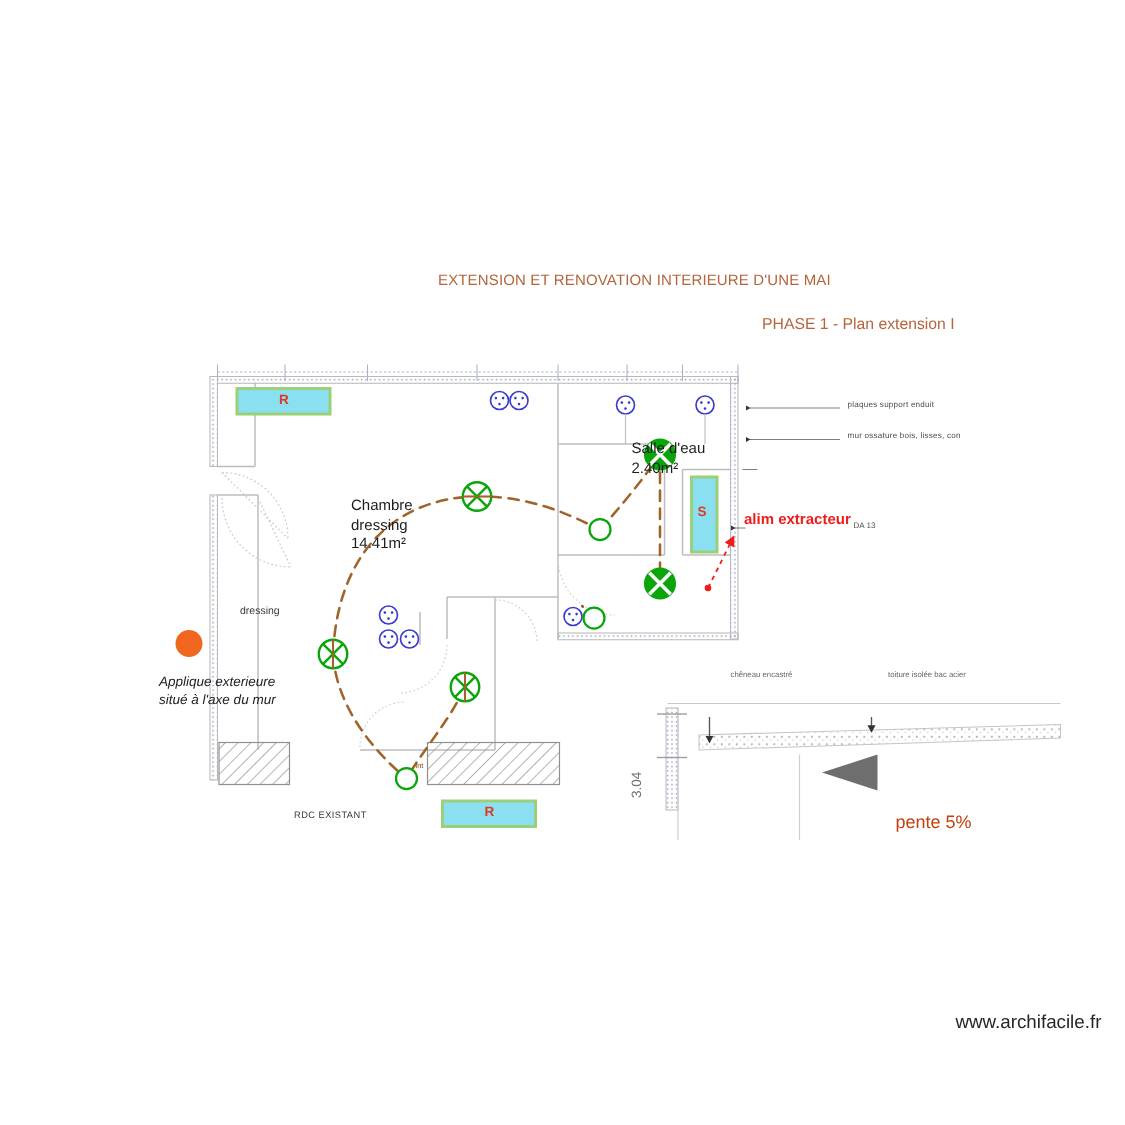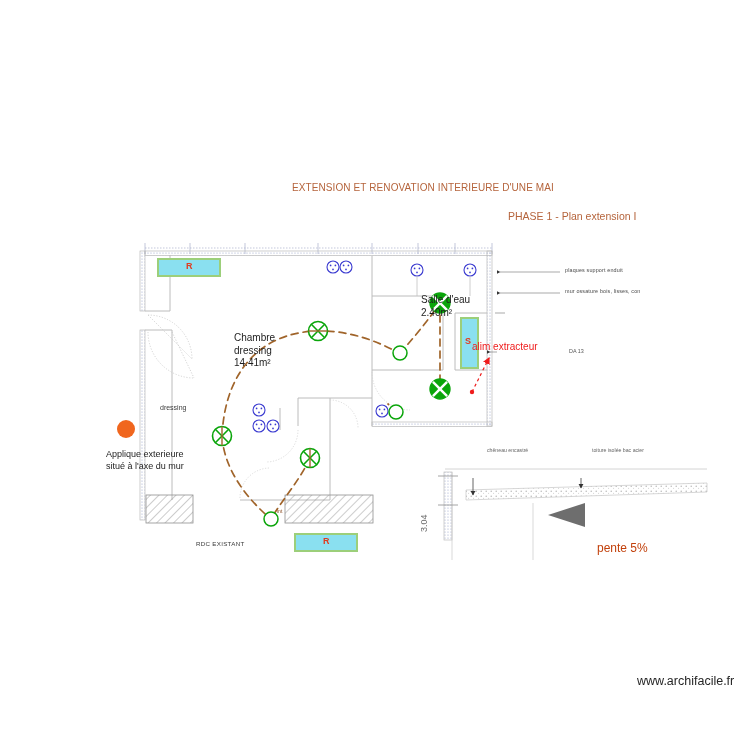--- a/index.html
+++ b/index.html
@@ -51,38 +51,39 @@
     color: #4a4a4a;
     white-space: nowrap;
     letter-spacing: 0.15px;
   }
   .badge-letter {
     font-size: 9px;
     color: #e03a1e;
     font-weight: bold;
   }
   #alim-label {
-    left: 472px; top: 341px;
+    left: 496px; top: 341px;
     font-size: 10px;
     color: #ef1c1c;
-    font-weight: normal;
+    font-weight: bold;
     white-space: nowrap;
   }
   #da13-label {
     left: 569px; top: 348px;
     font-size: 5.4px;
     color: #555;
     white-space: nowrap;
   }
   #applique-note {
     left: 106px; top: 448px;
     font-size: 9px;
     color: #1d1d1d;
     line-height: 1.35;
     white-space: nowrap;
+    font-style: italic;
   }
   #rdc-label {
     left: 196px; top: 540px;
     font-size: 6.2px;
     color: #3a3a3a;
     letter-spacing: 0.3px;
     white-space: nowrap;
   }
   #pente-label {
     left: 597px; top: 513px;

